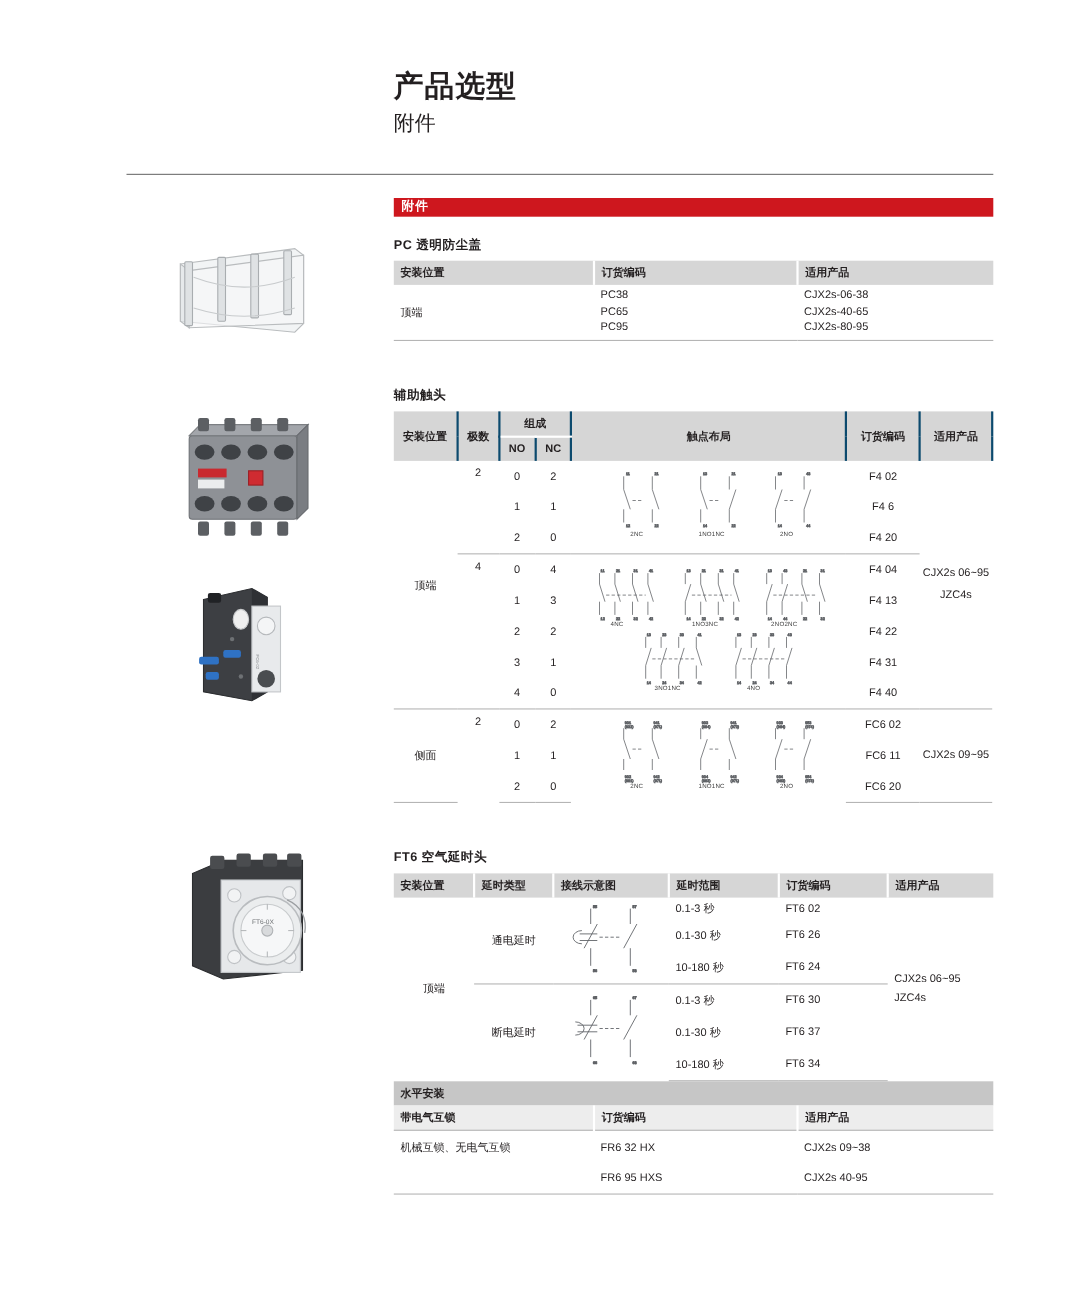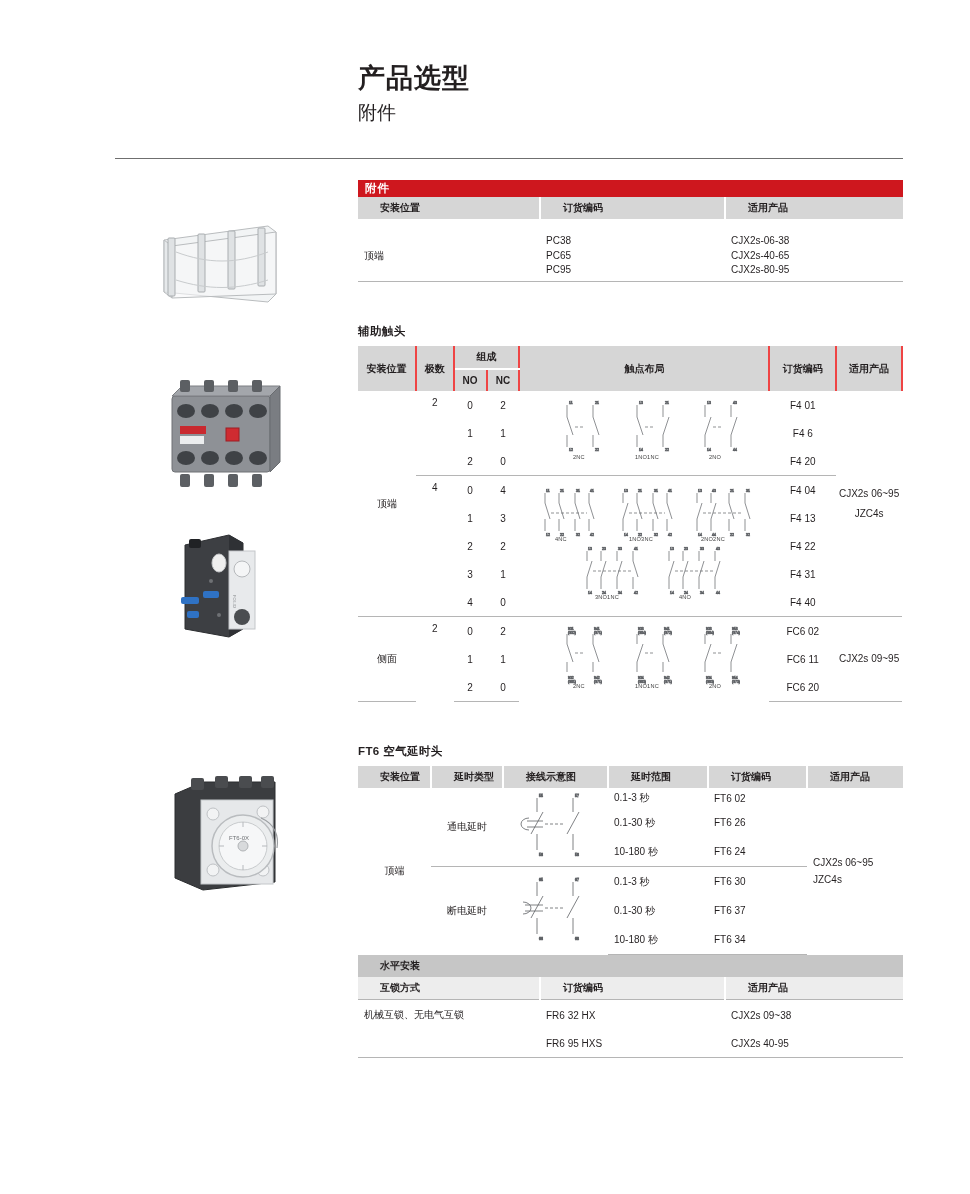--- a/index.html
+++ b/index.html
@@ -26,45 +26,45 @@
   .redbar{
     background:#ce171e;color:#ffffff;font-size:11.5px;font-weight:bold;
     height:17px;line-height:17px;padding-left:7px;letter-spacing:1px;
   }
 
   .sec-title{font-size:11.5px;font-weight:bold;color:#231f20;margin:18px 0 7px 0;letter-spacing:.4px;}
 
   table{border-collapse:collapse;width:545px;font-size:10px;}
   th{
     background:#d6d6d6;color:#231f20;font-weight:bold;font-size:10px;
-    padding:4px 0 4px 22px;text-align:left;height:13px;vertical-align:middle;
+    padding:4px 0 4px 6px;text-align:left;height:13px;vertical-align:middle;
     border-right:2px solid #ffffff;
   }
   th.last{border-right:none;}
   th.c{text-align:center;padding-left:0;}
   td{padding:3px 0 3px 6px;vertical-align:middle;font-size:10px;color:#231f20;}
   td.c{text-align:center;padding-left:0;}
   .row-line{border-top:1px solid #b5b5b5;}
   .row-bot{border-bottom:1px solid #b5b5b5;}
 
   
-  .t1 td{padding-top:14px;padding-bottom:2px;}
+  .t1 td{padding-top:2px;padding-bottom:2px;}
   .t1 .stack{line-height:1.45;}
 
   
-  .t2 th{border-right:2px solid #ef4444;}
+  .t2 th{border-right:2px solid #0c4a6e;}
   .t2 td{font-size:10px;}
   .diagcell{padding:0;text-align:center;}
   .prodcell{text-align:center;padding-left:0;line-height:2.0;font-size:10px;}
 
   
   .t3 td{font-size:10px;}
 
   
-  .t4 .subhead{background:#c6c6c6;font-weight:bold;font-size:10px;padding:4px 0 4px 22px;}
+  .t4 .subhead{background:#c6c6c6;font-weight:bold;font-size:10px;padding:4px 0 4px 6px;}
   .t4 th{background:#ededed;}
   .t4 td{padding:8px 0 8px 6px;}
 
   .sm{font-size:3.4px;fill:#6b6b6b;}
   .dlabel{font-size:5.6px;fill:#3d3d3d;letter-spacing:.2px;}
 </style>
 </head>
 <body>
 
 <div class="page">
@@ -180,20 +180,21 @@
         <text x="66" y="70" font-size="6" fill="#6d7073" font-family="Liberation Sans">FT6-0X</text>
         <path d="M98,48 C112,54 116,66 114,78" stroke="#9b9ea1" fill="none" stroke-width="1.2"></path>
       </g>
     </svg>
   </div>
 
   <div class="content">
 
     <div class="redbar">附件</div>
 
+    <div class="sec-title">PC 透明防尘盖</div>
     <table class="t1">
       <colgroup>
           <col style="width:182px">
           <col style="width:185px">
           <col style="width:178px">
         </colgroup>
       <thead>
         <tr>
           <th>安装位置</th>
           <th>订货编码</th>
@@ -298,21 +299,21 @@
                     <text class="sm" x="28" y="-1">43</text>
                   <text class="sm" x="2" y="46">14</text>
                     <text class="sm" x="28" y="46">44</text>
                 </g>
               </g>
               <text class="dlabel" x="54" y="60">2NC</text>
               <text class="dlabel" x="116" y="60">1NO1NC</text>
               <text class="dlabel" x="190" y="60">2NO</text>
             </svg>
           </td>
-          <td class="c">F4 01</td>
+          <td class="c">F4 02</td>
           <td class="prodcell" rowspan="8">
             <div>CJX2s 06~95</div>
             <div>JZC4s</div>
           </td>
         </tr>
         <tr>
           <td class="c" style="height:22px">1</td>
           <td class="c">1</td>
           <td class="c">F4 6</td>
         </tr>
@@ -665,21 +666,21 @@
       <colgroup>
           <col style="width:182px">
           <col style="width:185px">
           <col style="width:178px">
         </colgroup>
       <thead>
         <tr>
           <th class="subhead" colspan="3" style="border-right:none">水平安装</th>
         </tr>
         <tr>
-          <th>互锁方式</th>
+          <th>带电气互锁</th>
           <th>订货编码</th>
           <th class="last">适用产品</th>
         </tr>
       </thead>
       <tbody>
         <tr>
           <td class="row-line">机械互锁、无电气互锁</td>
           <td class="row-line">FR6 32 HX</td>
           <td class="row-line">CJX2s 09~38</td>
         </tr>

